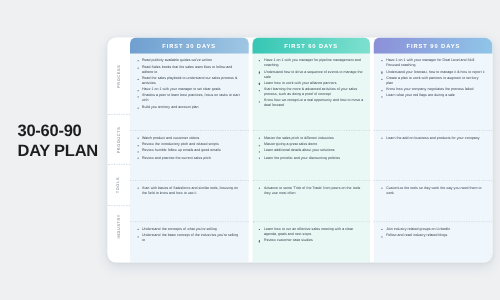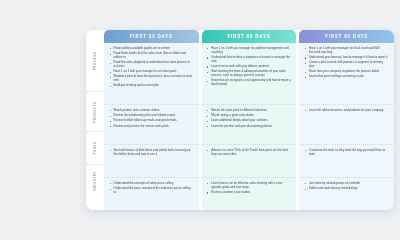--- a/index.html
+++ b/index.html
@@ -92,20 +92,24 @@
   .r0 { height:62px; }
   .r1 { height:40px; }
   .r2 { height:33px; }
   .r3 { height:32px; }
 </style>
 </head>
 <body>
 
 <div id="stage">
 
+  <div id="title-block">
+    <div id="title-line1">30-60-90</div>
+    <div id="title-line2">DAY PLAN</div>
+  </div>
 
   <div id="table-card">
 
     <div id="label-rail">
       <div class="rail-cell r0">
         <span class="rail-text">PROCESS</span>
       </div>
       <div class="rail-cell r1">
         <span class="rail-text">PRODUCTS</span>
       </div>

